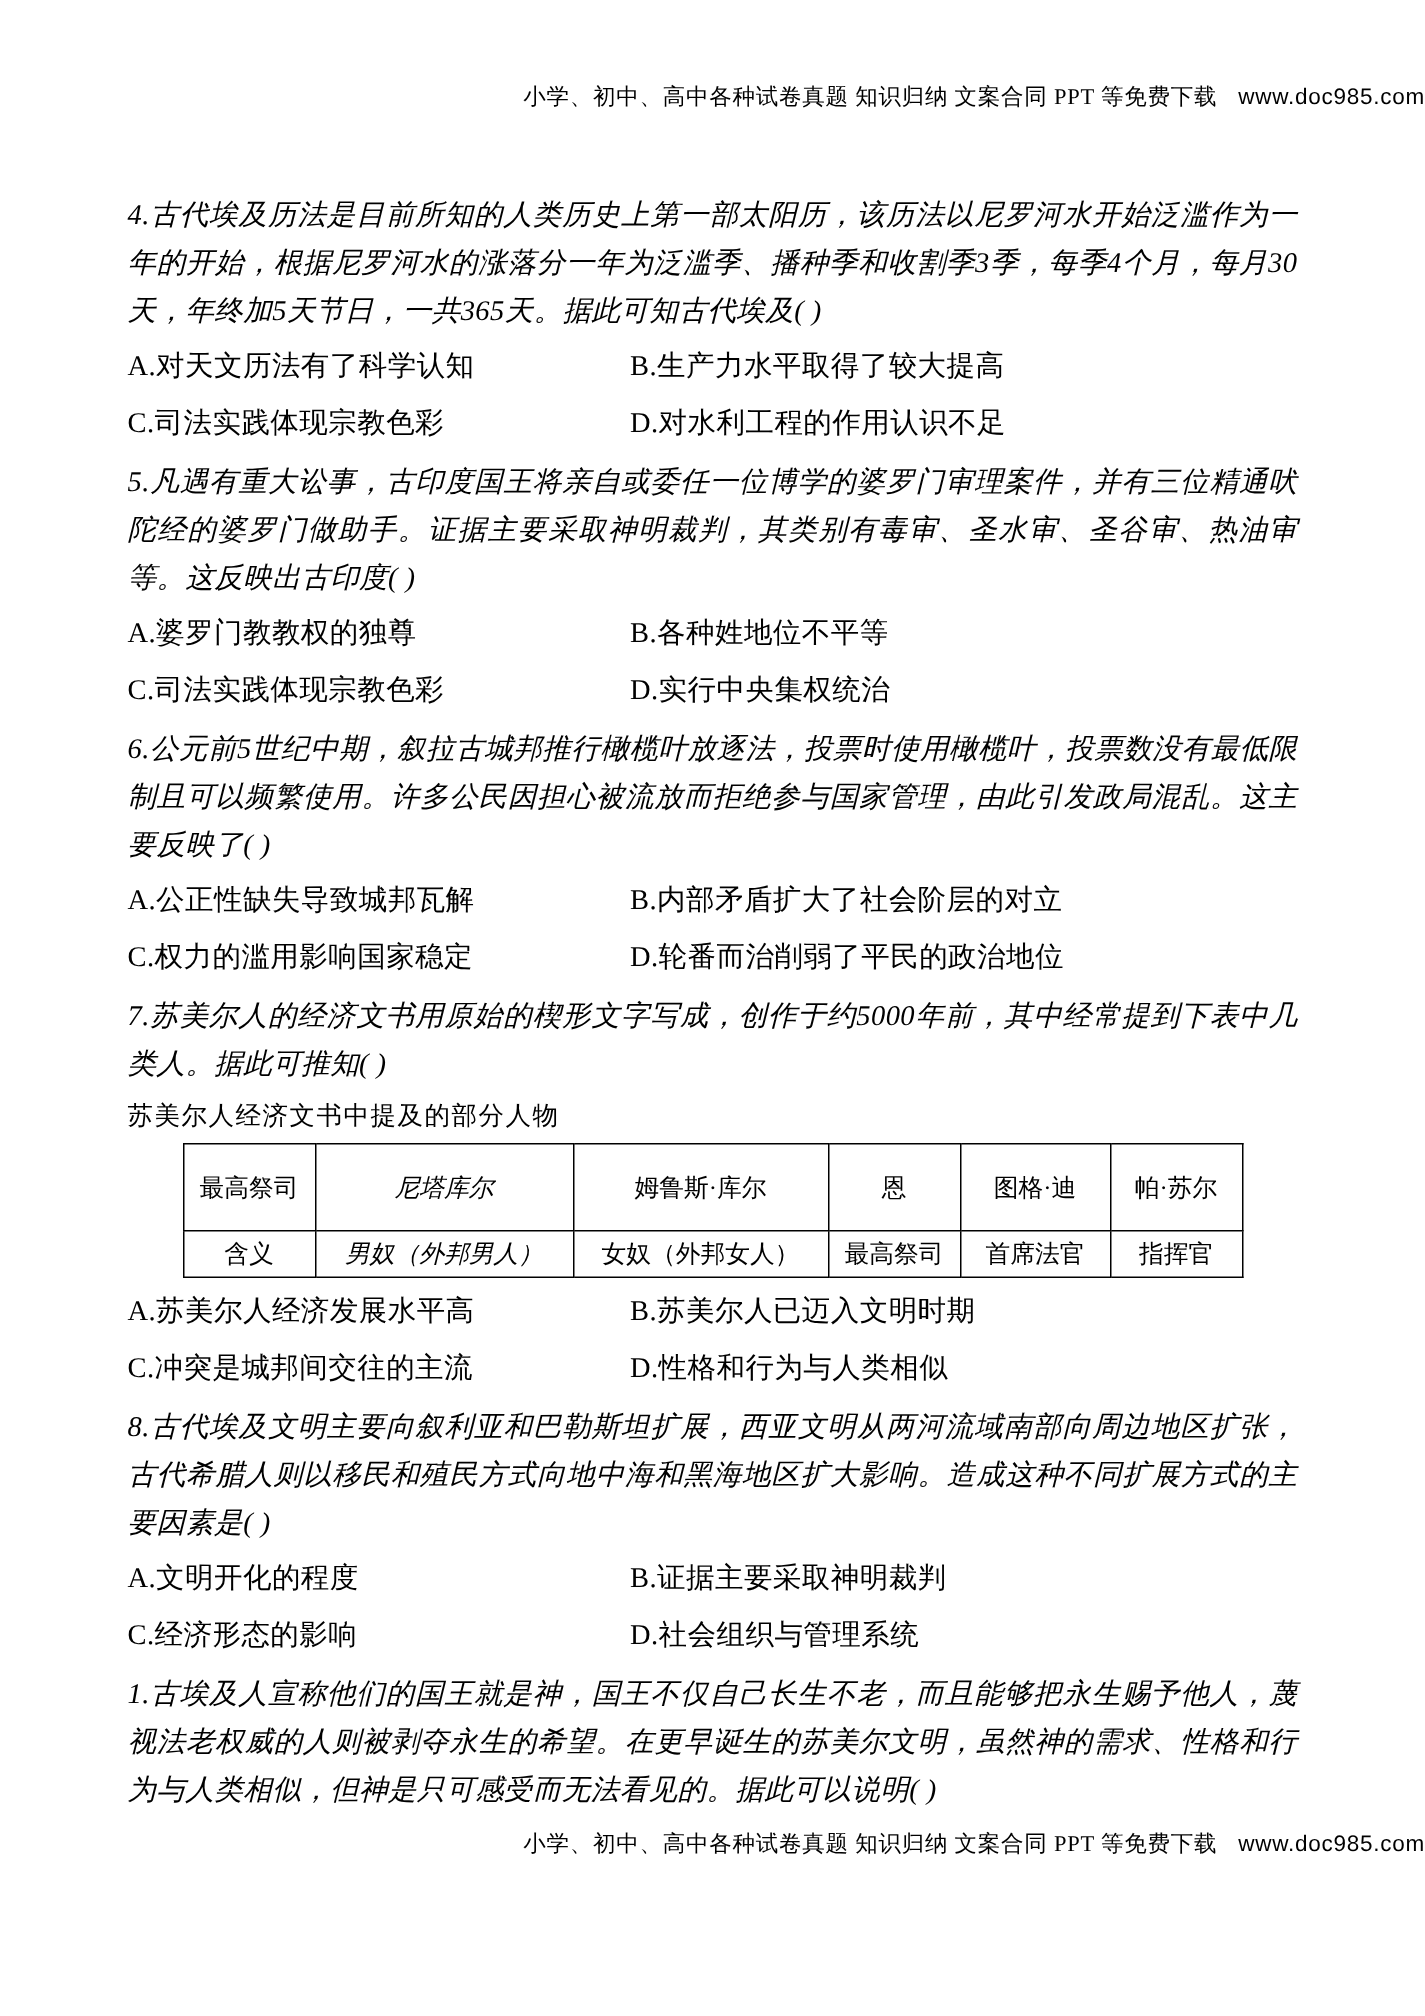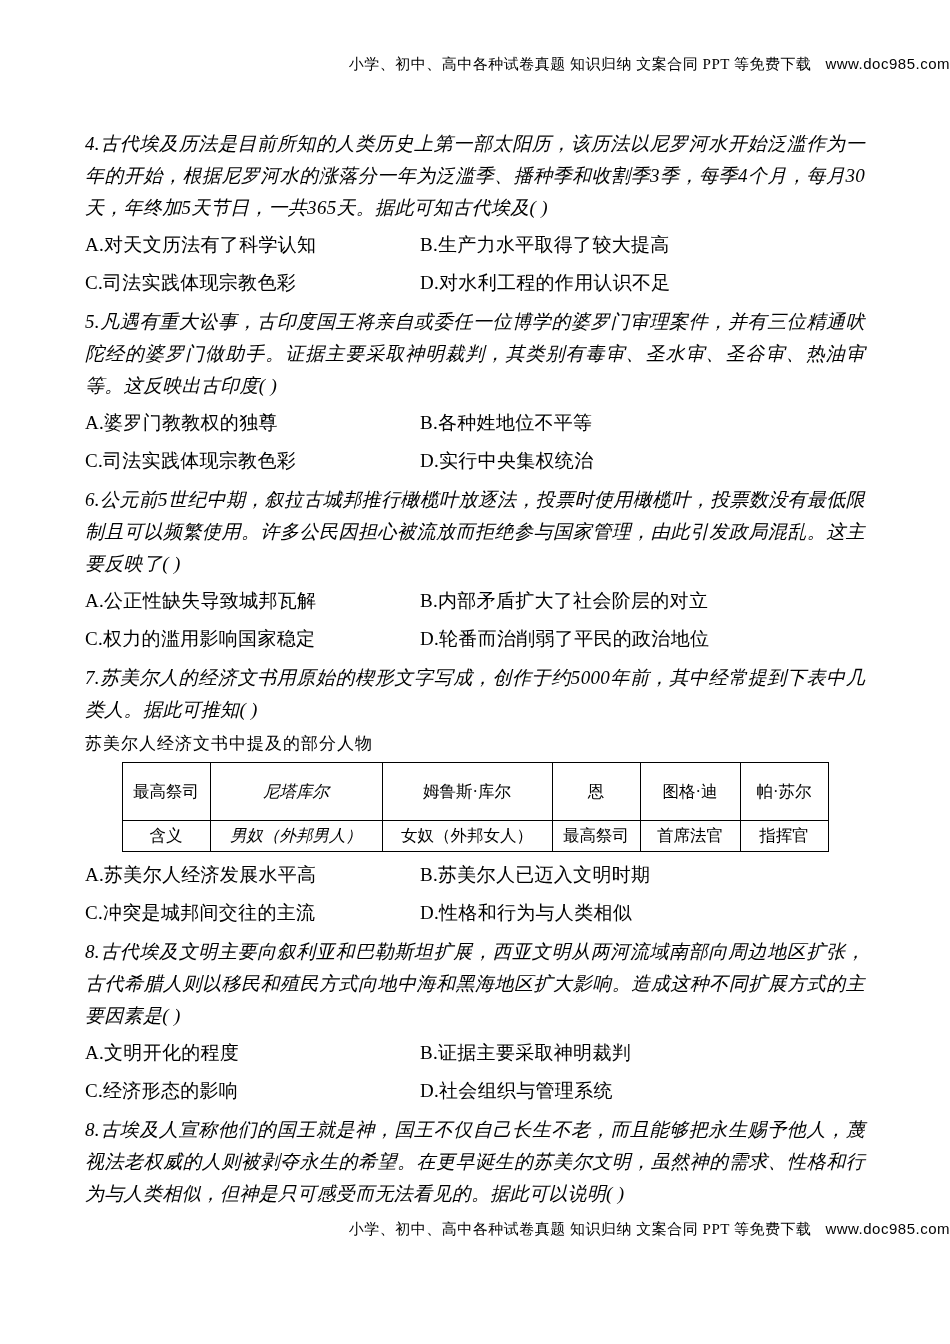--- a/index.html
+++ b/index.html
@@ -154,21 +154,21 @@
       <p class="stem">8.古代埃及文明主要向叙利亚和巴勒斯坦扩展，西亚文明从两河流域南部向周边地区扩张，古代希腊人则以移民和殖民方式向地中海和黑海地区扩大影响。造成这种不同扩展方式的主要因素是( )</p>
       <div class="options">
         <span class="option">A.文明开化的程度</span>
         <span class="option">B.证据主要采取神明裁判</span>
         <span class="option">C.经济形态的影响</span>
         <span class="option">D.社会组织与管理系统</span>
       </div>
     </div>
 
     <div class="question">
-      <p class="stem">8.古埃及人宣称他们的国王就是神，国王不仅自己长生不老，而且能够把永生赐予他人，蔑视法老权威的人则被剥夺永生的希望。在更早诞生的苏美尔文明，虽然神的需求、性格和行为与人类相似，但神是只可感受而无法看见的。据此可以说明( )</p>
+      <p class="stem">1.古埃及人宣称他们的国王就是神，国王不仅自己长生不老，而且能够把永生赐予他人，蔑视法老权威的人则被剥夺永生的希望。在更早诞生的苏美尔文明，虽然神的需求、性格和行为与人类相似，但神是只可感受而无法看见的。据此可以说明( )</p>
     </div>
 
   </div>
 
   <div class="watermark bottom">
     <span>小学、初中、高中各种试卷真题 知识归纳 文案合同 PPT 等免费下载</span><span class="url">www.doc985.com</span>
   </div>
 
 </div>
 

